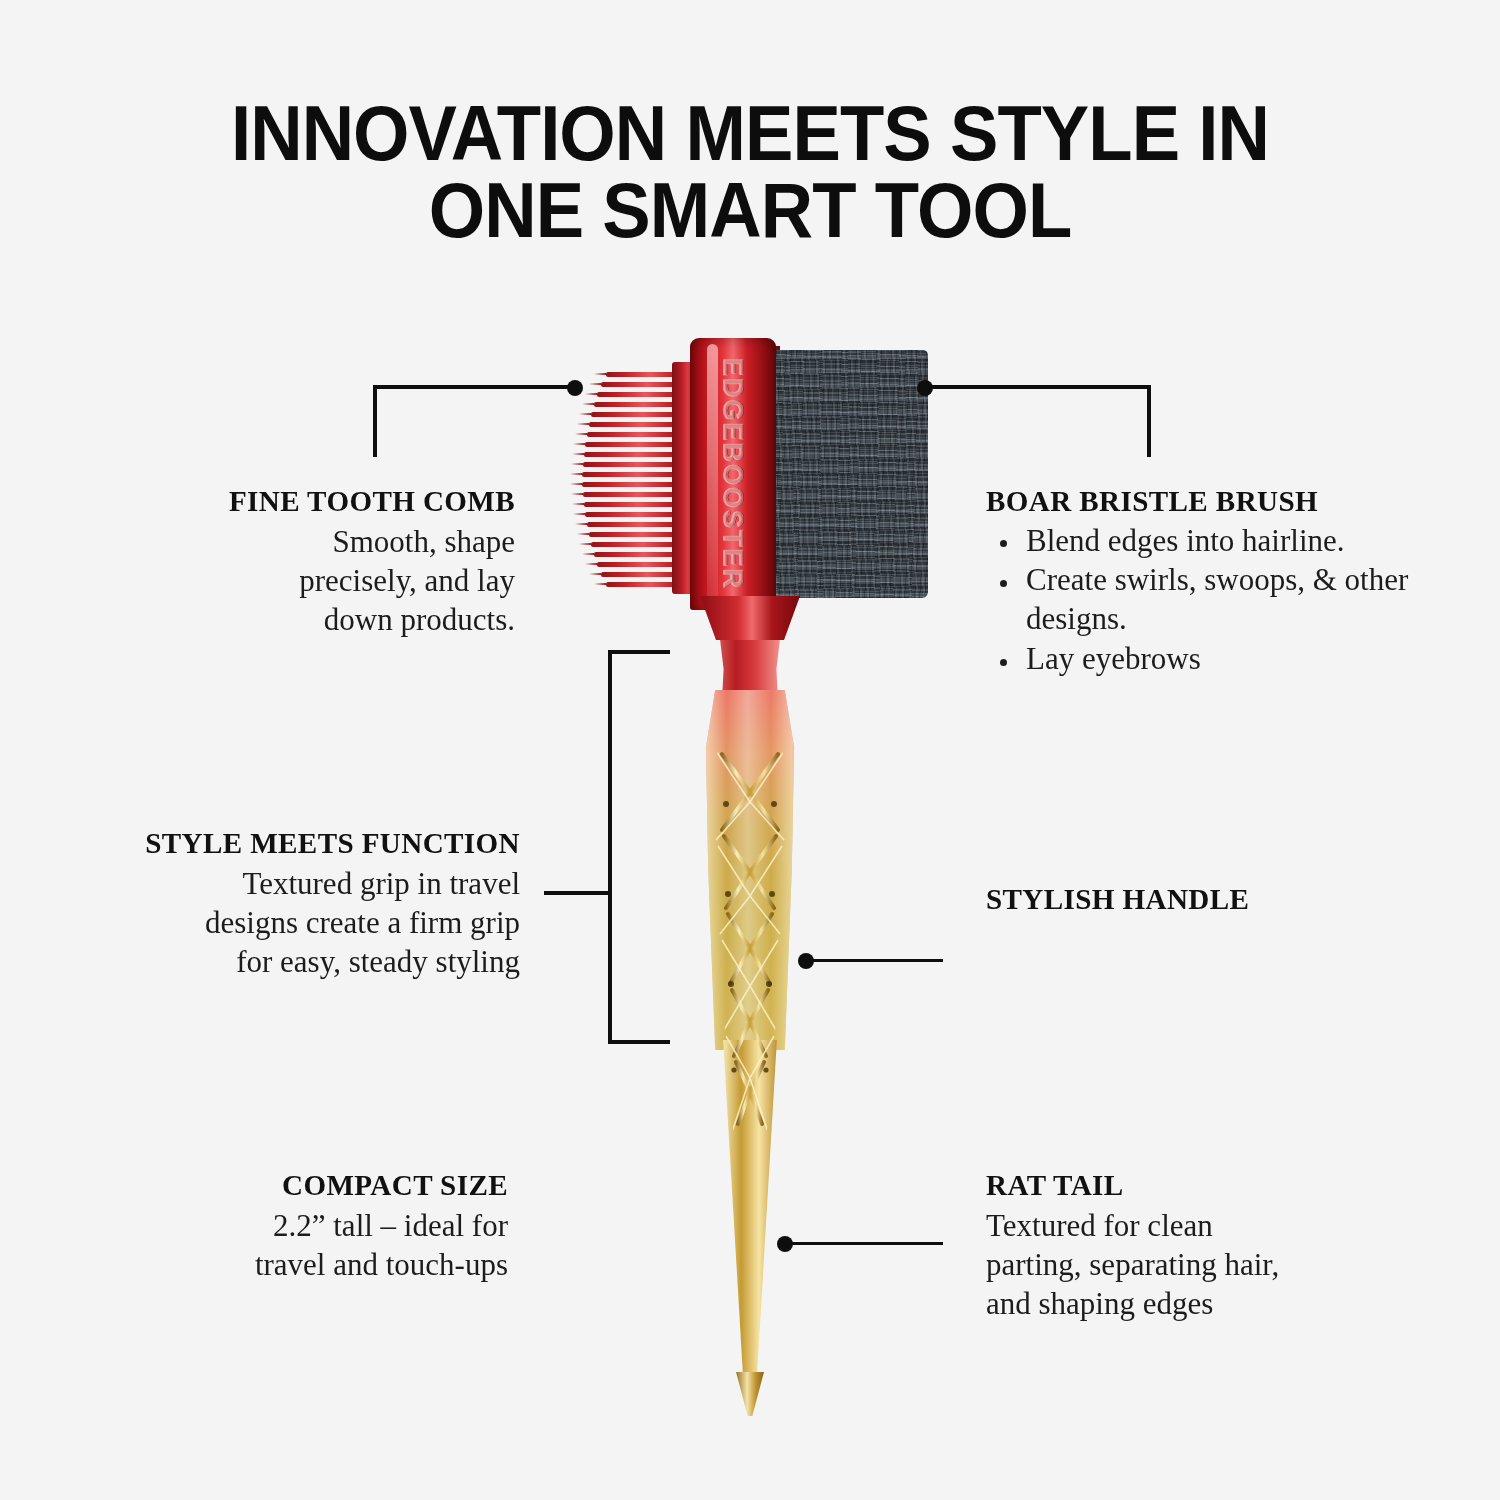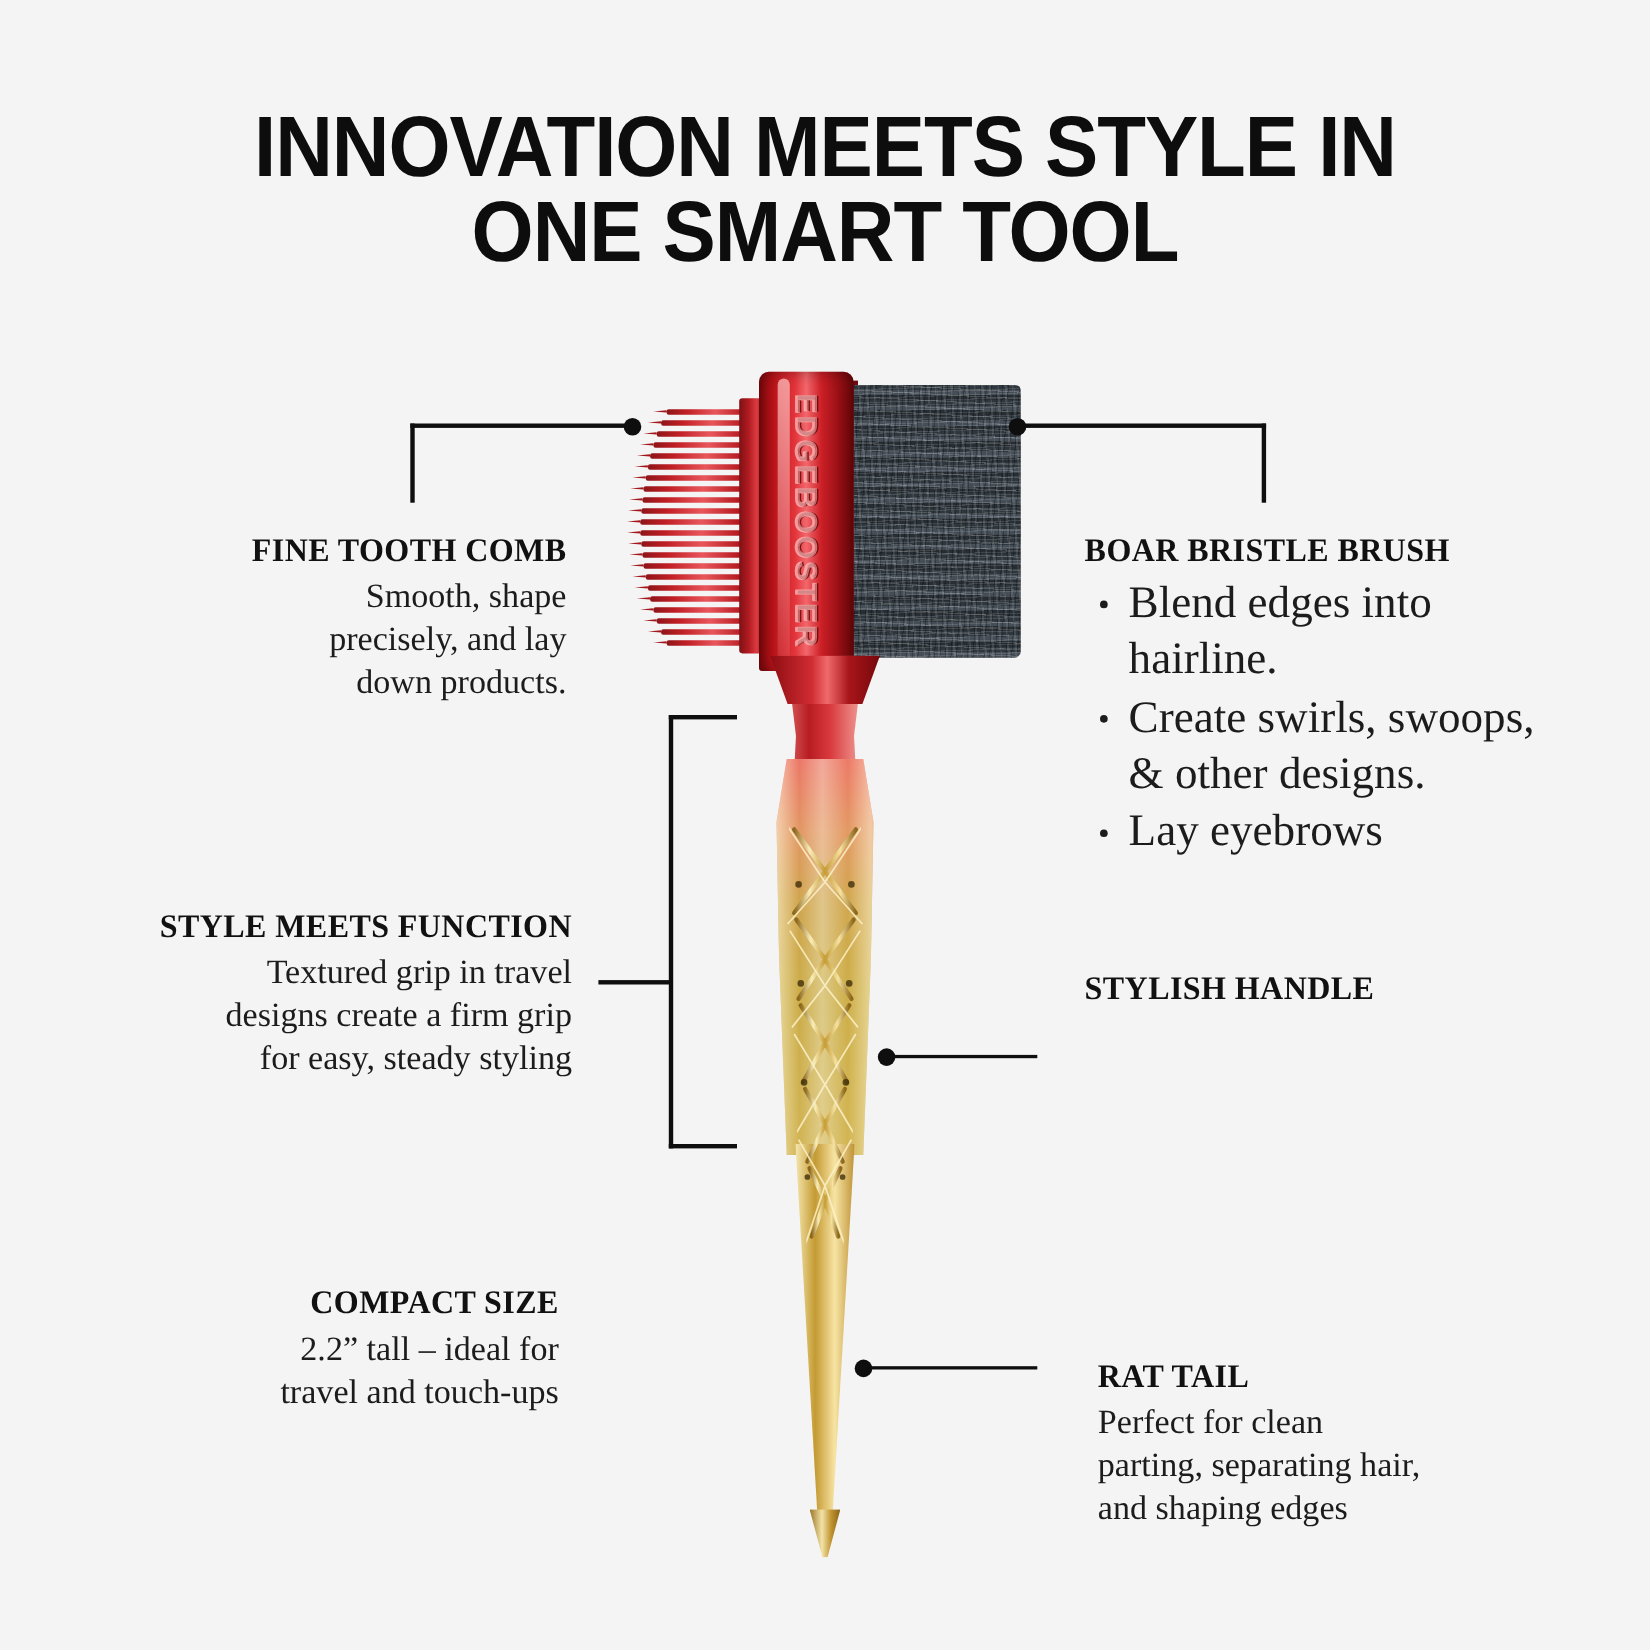--- a/index.html
+++ b/index.html
@@ -48,21 +48,21 @@
     color:#1c1c1c;
     white-space:pre-line;
   }
   .callout.right h3{transform-origin:left;}
   .callout.left h3{transform-origin:right;}
   .c-left{text-align:right;}
   .c-right{text-align:left;}
 
   ul.bullets{
     margin:2px 0 16px 0;padding:0;list-style:none;
-    font-size:41px;line-height:1.255;color:#1c1c1c;
+    font-size:31px;line-height:1.255;color:#1c1c1c;
   }
   ul.bullets li{
     position:relative;padding-left:40px;margin:0 0 1px 0;
   }
   ul.bullets li .bdot{
     position:absolute;left:14px;top:0.60em;
     width:7px;height:7px;border-radius:50%;background:#1c1c1c;
   }
 
   
@@ -330,20 +330,20 @@
   <div class="callout right c-right" style="left:986px;top:882px;width:420px;">
     <h3>STYLISH HANDLE</h3>
   </div>
 
   <div class="callout left c-left" style="left:90px;top:1168px;width:418px;">
     <h3>COMPACT SIZE</h3>
     <p>2.2” tall – ideal for
 travel and touch-ups</p>
   </div>
 
-  <div class="callout right c-right" style="left:986px;top:1235px;width:420px;margin-left:12px;">
+  <div class="callout right c-right" style="left:986px;top:1168px;width:420px;">
     <h3>RAT TAIL</h3>
-    <p>Perfect for clean
+    <p>Textured for clean
 parting, separating hair,
 and shaping edges</p>
   </div>
 
 </div>
 
 </body></html>

